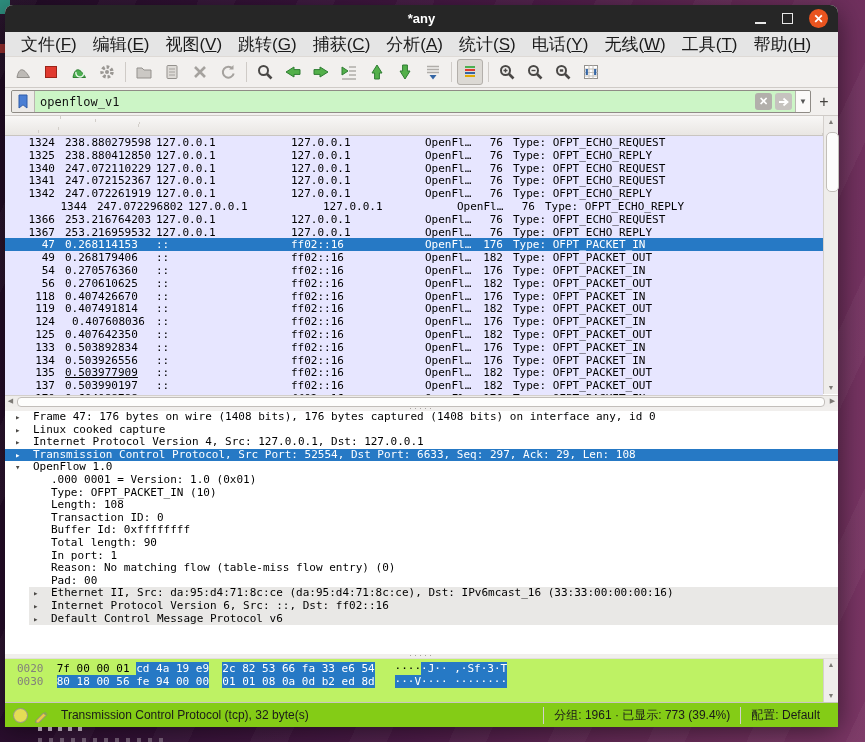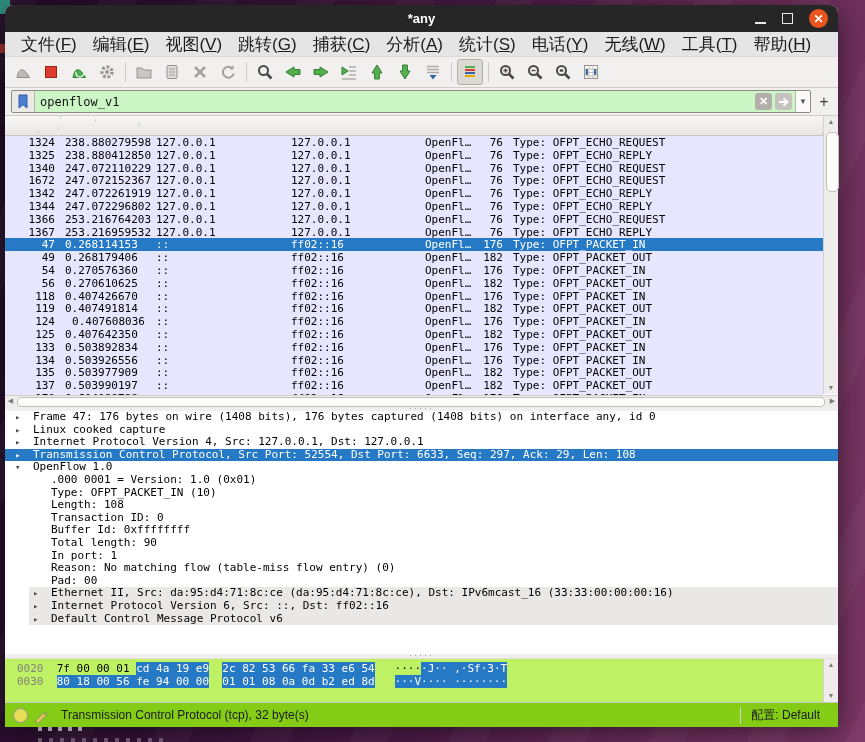--- a/index.html
+++ b/index.html
@@ -314,39 +314,39 @@
           <div class="prow">
             <span class="pcell num" style="width: 56px;">1340</span>
             <span class="pcell" style="width: 91px;">247.072110229</span>
             <span class="pcell" style="width: 135px;">127.0.0.1</span>
             <span class="pcell" style="width: 134px;">127.0.0.1</span>
             <span class="pcell" style="width: 54px;">OpenFl…</span>
             <span class="pcell num" style="width: 34px;">76</span>
             <span class="pcell" style="flex: 1 1 0%;">Type: OFPT_ECHO_REQUEST</span>
           </div>
           <div class="prow">
-            <span class="pcell num" style="width: 56px;">1672</span>
+            <span class="pcell num" style="width: 56px;">1341</span>
             <span class="pcell" style="width: 91px;">247.072152367</span>
             <span class="pcell" style="width: 135px;">127.0.0.1</span>
             <span class="pcell" style="width: 134px;">127.0.0.1</span>
             <span class="pcell" style="width: 54px;">OpenFl…</span>
             <span class="pcell num" style="width: 34px;">76</span>
             <span class="pcell" style="flex: 1 1 0%;">Type: OFPT_ECHO_REQUEST</span>
           </div>
           <div class="prow">
             <span class="pcell num" style="width: 56px;">1342</span>
             <span class="pcell" style="width: 91px;">247.072261919</span>
             <span class="pcell" style="width: 135px;">127.0.0.1</span>
             <span class="pcell" style="width: 134px;">127.0.0.1</span>
             <span class="pcell" style="width: 54px;">OpenFl…</span>
             <span class="pcell num" style="width: 34px;">76</span>
             <span class="pcell" style="flex: 1 1 0%;">Type: OFPT_ECHO_REPLY</span>
           </div>
           <div class="prow">
-            <span class="pcell num" style="width: 56px;">1344</span>
+            <span class="pcell num" style="width: 56px; margin-left: 32px;">1344</span>
             <span class="pcell" style="width: 91px;">247.072296802</span>
             <span class="pcell" style="width: 135px;">127.0.0.1</span>
             <span class="pcell" style="width: 134px;">127.0.0.1</span>
             <span class="pcell" style="width: 54px;">OpenFl…</span>
             <span class="pcell num" style="width: 34px;">76</span>
             <span class="pcell" style="flex: 1 1 0%;">Type: OFPT_ECHO_REPLY</span>
           </div>
           <div class="prow">
             <span class="pcell num" style="width: 56px;">1366</span>
             <span class="pcell" style="width: 91px;">253.216764203</span>
@@ -450,21 +450,21 @@
             <span class="pcell num" style="width: 56px;">134</span>
             <span class="pcell" style="width: 91px;">0.503926556</span>
             <span class="pcell" style="width: 135px;">::</span>
             <span class="pcell" style="width: 134px;">ff02::16</span>
             <span class="pcell" style="width: 54px;">OpenFl…</span>
             <span class="pcell num" style="width: 34px;">176</span>
             <span class="pcell" style="flex: 1 1 0%;">Type: OFPT_PACKET_IN</span>
           </div>
           <div class="prow">
             <span class="pcell num" style="width: 56px;">135</span>
-            <span class="pcell" style="width: 91px;">0.503977909</span>
+            <span class="pcell" style="width: 91px; text-decoration: underline;">0.503977909</span>
             <span class="pcell" style="width: 135px;">::</span>
             <span class="pcell" style="width: 134px;">ff02::16</span>
             <span class="pcell" style="width: 54px;">OpenFl…</span>
             <span class="pcell num" style="width: 34px;">182</span>
             <span class="pcell" style="flex: 1 1 0%;">Type: OFPT_PACKET_OUT</span>
           </div>
           <div class="prow">
             <span class="pcell num" style="width: 56px;">137</span>
             <span class="pcell" style="width: 91px;">0.503990197</span>
             <span class="pcell" style="width: 135px;">::</span>
@@ -580,20 +580,21 @@
   </div>
 
   <div class="statusbar">
     <span class="expicon"></span>
     <svg width="15" height="15">
         <path d="M2 12.5 l7.5-7.5 2.5 2.5 -7.5 7.5 H2 z" fill="#e8c84a" stroke="#8a8885"></path>
         <path d="M10.5 4 l2.5 2.5" stroke="#8a8885"></path>
       </svg>
     <span class="statusleft">Transmission Control Protocol (tcp), 32 byte(s)</span>
     <span class="statusright">
+      <span class="statseg">分组: 1961 · 已显示: 773 (39.4%)</span>
       <span class="statseg">配置: Default</span>
     </span>
   </div>
 
 </div>
 
 <span class="desk-dots">
     <i></i>
     <i></i>
     <i></i>

